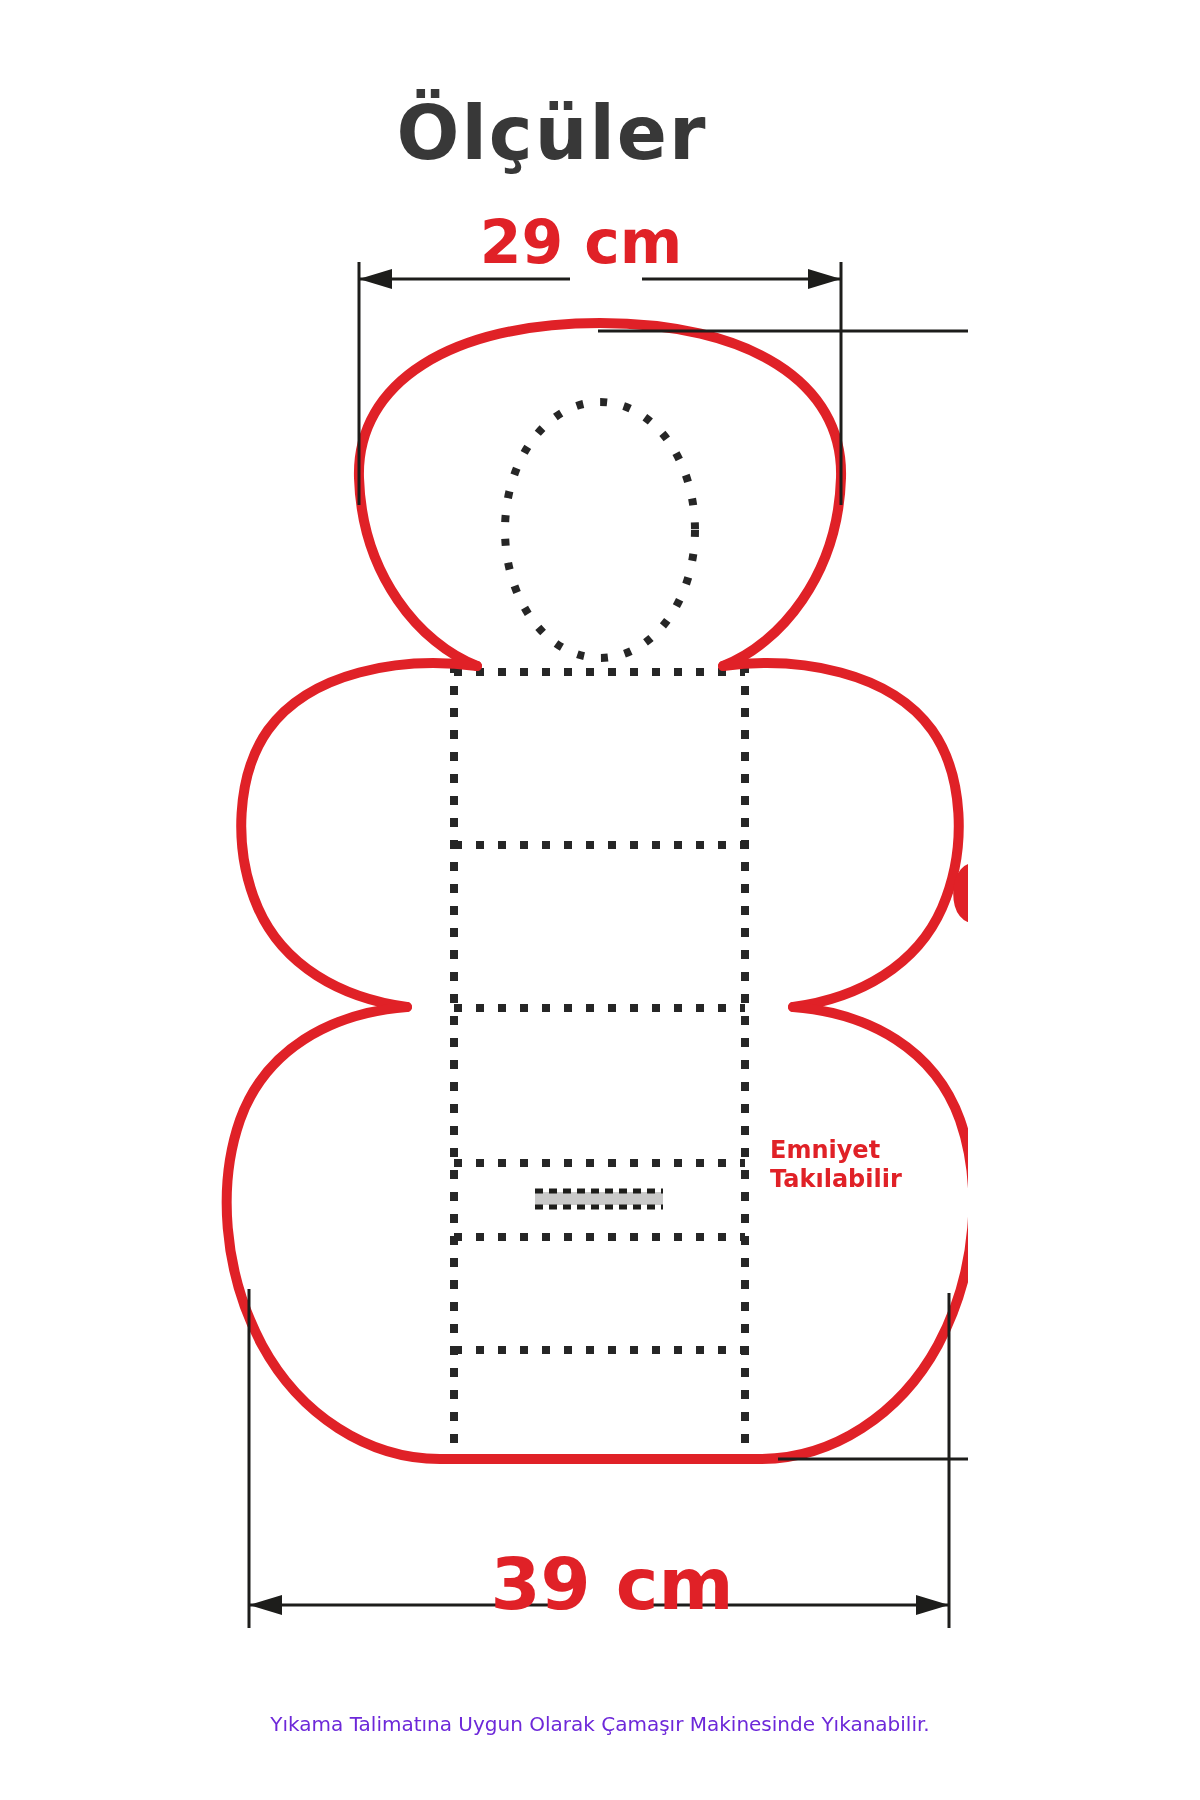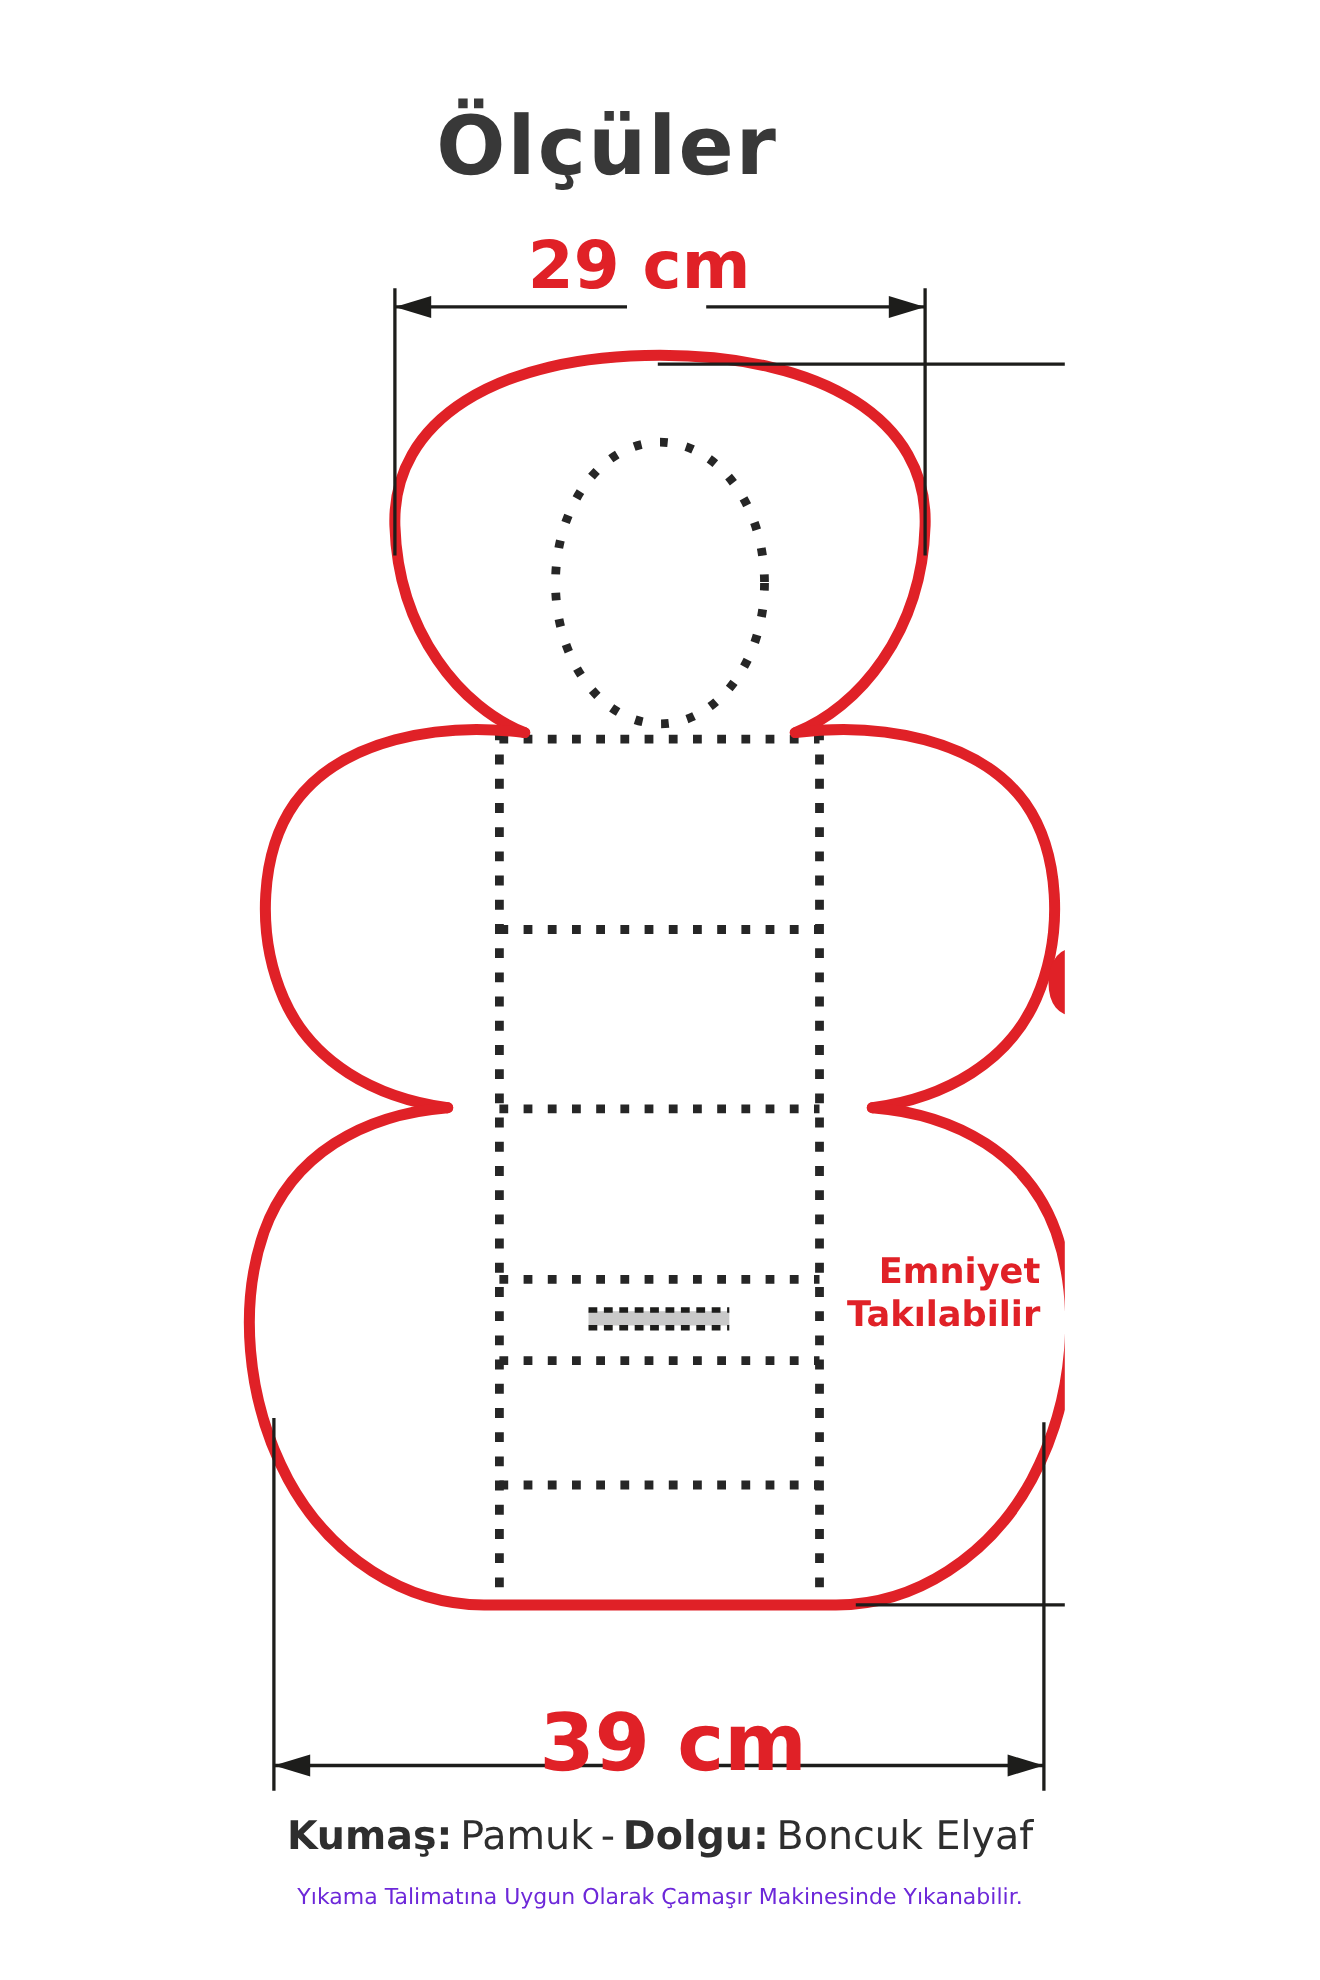--- a/index.html
+++ b/index.html
@@ -5,21 +5,21 @@
   html,body{margin:0;padding:0;background:#ffffff;}
   #stage{position:relative;width:968px;height:1800px;background:#ffffff;overflow:hidden;
          font-family:"DejaVu Sans",sans-serif;}
   #diagram-svg{position:absolute;left:0;top:0;}
   .txt{position:absolute;white-space:nowrap;line-height:1;}
   .title{color:#383838;font-size:74px;font-weight:700;letter-spacing:2px;transform:translateX(-50%);}
   .red{color:#e02127;font-weight:700;}
   .dim-top{font-size:60px;transform:translateX(-50%);}
   .dim-side{font-size:84px;}
   .dim-bottom{font-size:72px;transform:translateX(-50%);}
-  .note{font-size:32px;line-height:1.22;font-weight:700;text-align:right;}
+  .note{font-size:24px;line-height:1.22;font-weight:700;}
   .footer1{font-size:36px;color:#2e2e2e;transform:translateX(-50%);}
   .footer1 b{font-weight:700;}
   .footer1 span{font-weight:400;}
   .footer2{font-size:20px;color:#6d28d9;font-weight:400;transform:translateX(-50%);}
   .fseg{display:inline-block;margin:0 7px 0 0;}
 </style>
 </head>
 <body>
 
 <div id="stage">
@@ -97,19 +97,16 @@
 
   <div class="txt red dim-side" style="left:948px;top:852px;">65 cm</div>
 
   <div class="txt red dim-bottom" style="left:612px;top:1548px;">39 cm</div>
 
   <div class="txt red note" style="left:770px;top:1136px;">
     <div>Emniyet</div>
     <div>Takılabilir</div>
   </div>
 
-  <div class="txt footer1" style="left:600px;top:1652px;">
-    <b class="fseg">Kumaş:</b><span class="fseg">Pamuk</span><span class="fseg">-</span><b class="fseg">Dolgu:</b><span class="fseg" style="margin-right:0;">Boncuk Elyaf</span>
-  </div>
 
   <div class="txt footer2" style="left:600px;top:1714px;">Yıkama Talimatına Uygun Olarak Çamaşır Makinesinde Yıkanabilir.</div>
 
 </div>
 
 </body></html>

